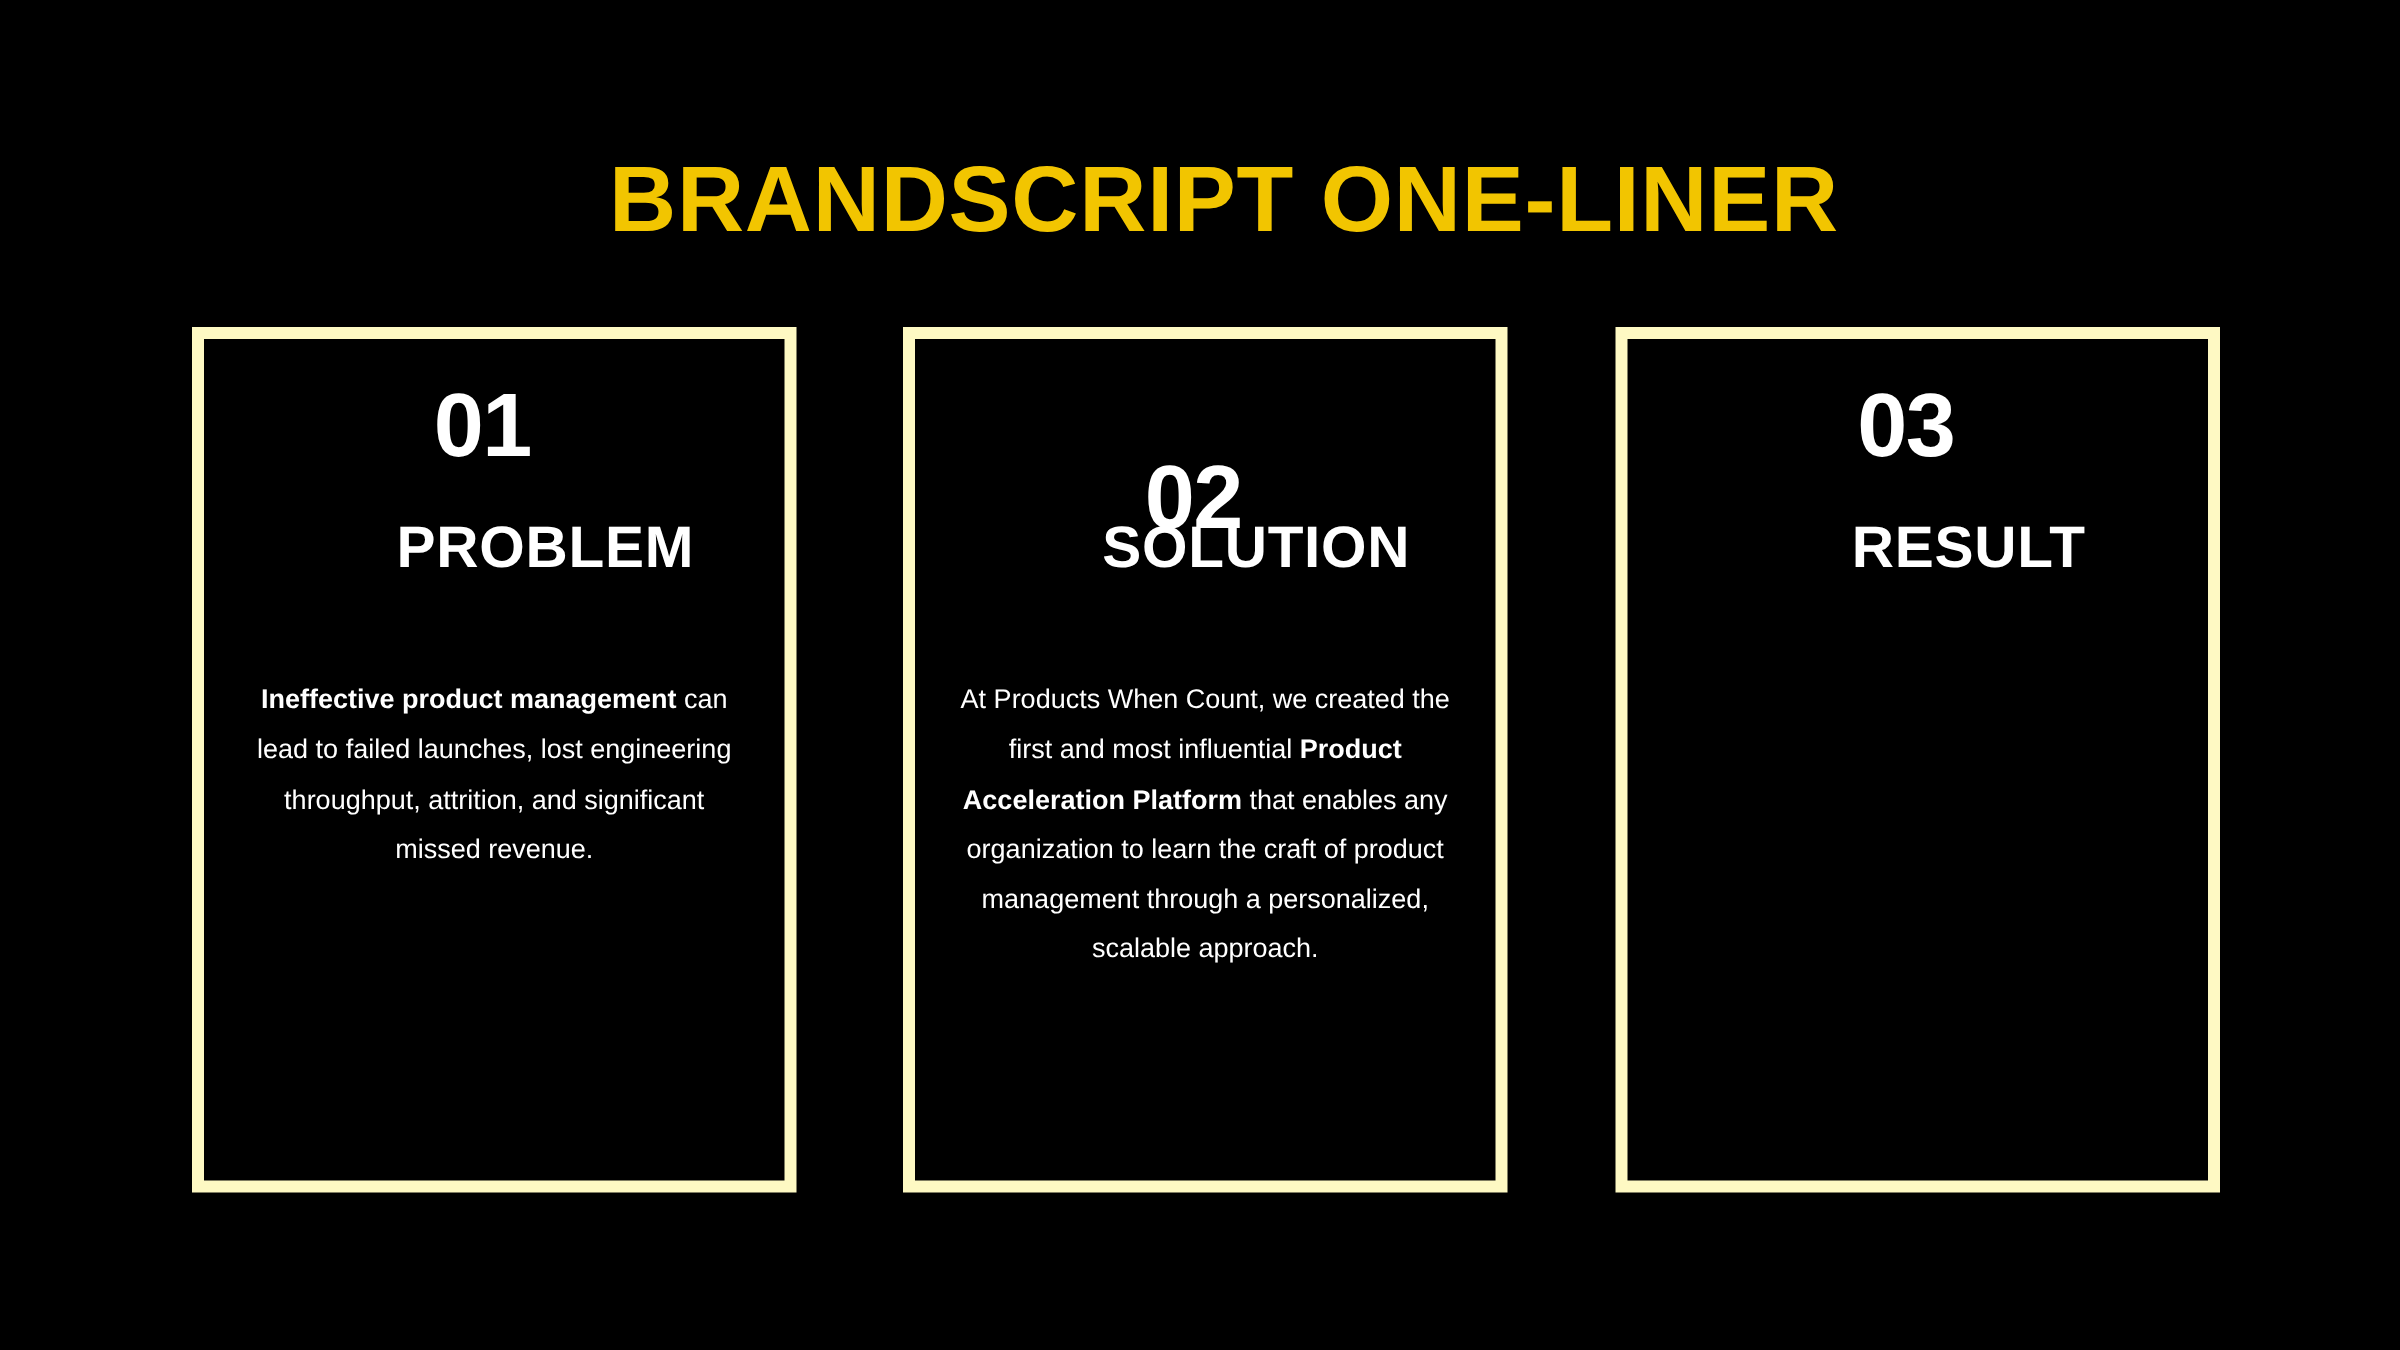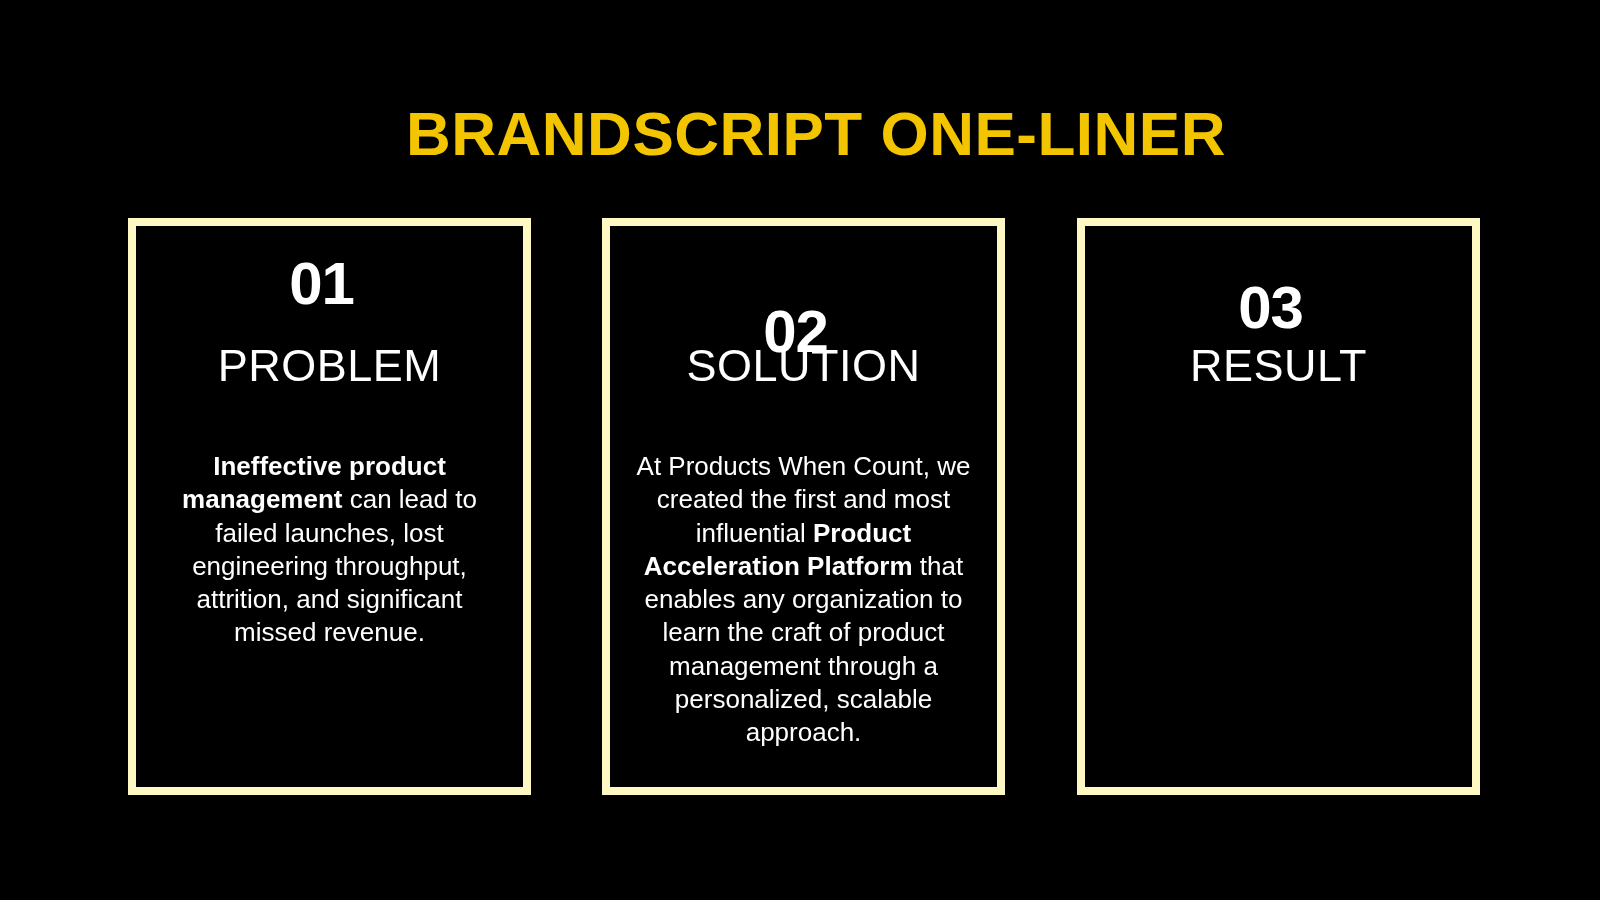--- a/index.html
+++ b/index.html
@@ -47,38 +47,39 @@
       top: 22px;
       left: 0;
       width: 100%;
       font-weight: 700;
       font-size: 60px;
       line-height: 72px;
       letter-spacing: -1px;
     }
     .card-1 .card-number { left: -8px; }
     .card-2 .card-number { left: -8px; margin-top: 48px; }
-    .card-3 .card-number { left: -8px; margin-top: 24px; }
+    .card-3 .card-number { left: -8px; }
 
     .card-label {
       position: absolute;
       top: 112px;
       left: 0;
       width: 100%;
-      font-weight: 400;
-      font-size: 45px;
+      font-weight: 700;
+      font-size: 39px;
       line-height: 56px;
       letter-spacing: 0.5px;
+      padding-left: 34px;
     }
     .card-body {
       position: absolute;
       top: 224px;
       left: 26px;
       right: 26px;
-      font-size: 26px;
+      font-size: 18px;
       line-height: 33.3px;
       font-weight: 400;
     }
     .card-body b {
       font-weight: 700;
     }
   </style>
 </head>
 <body>
 

